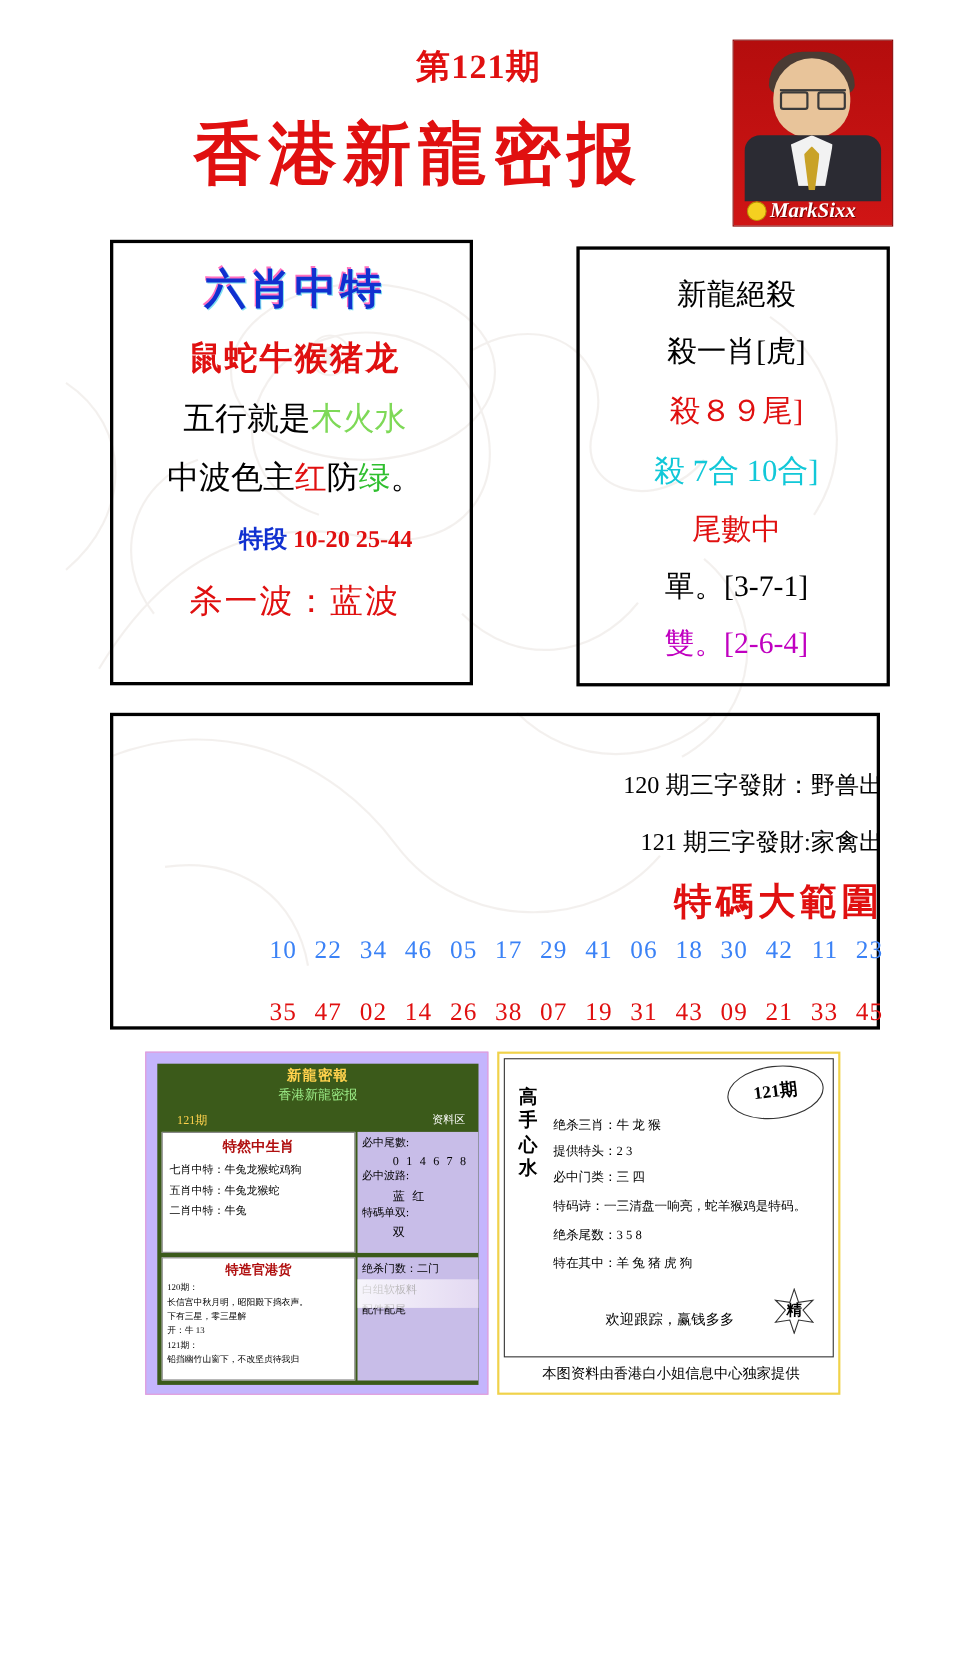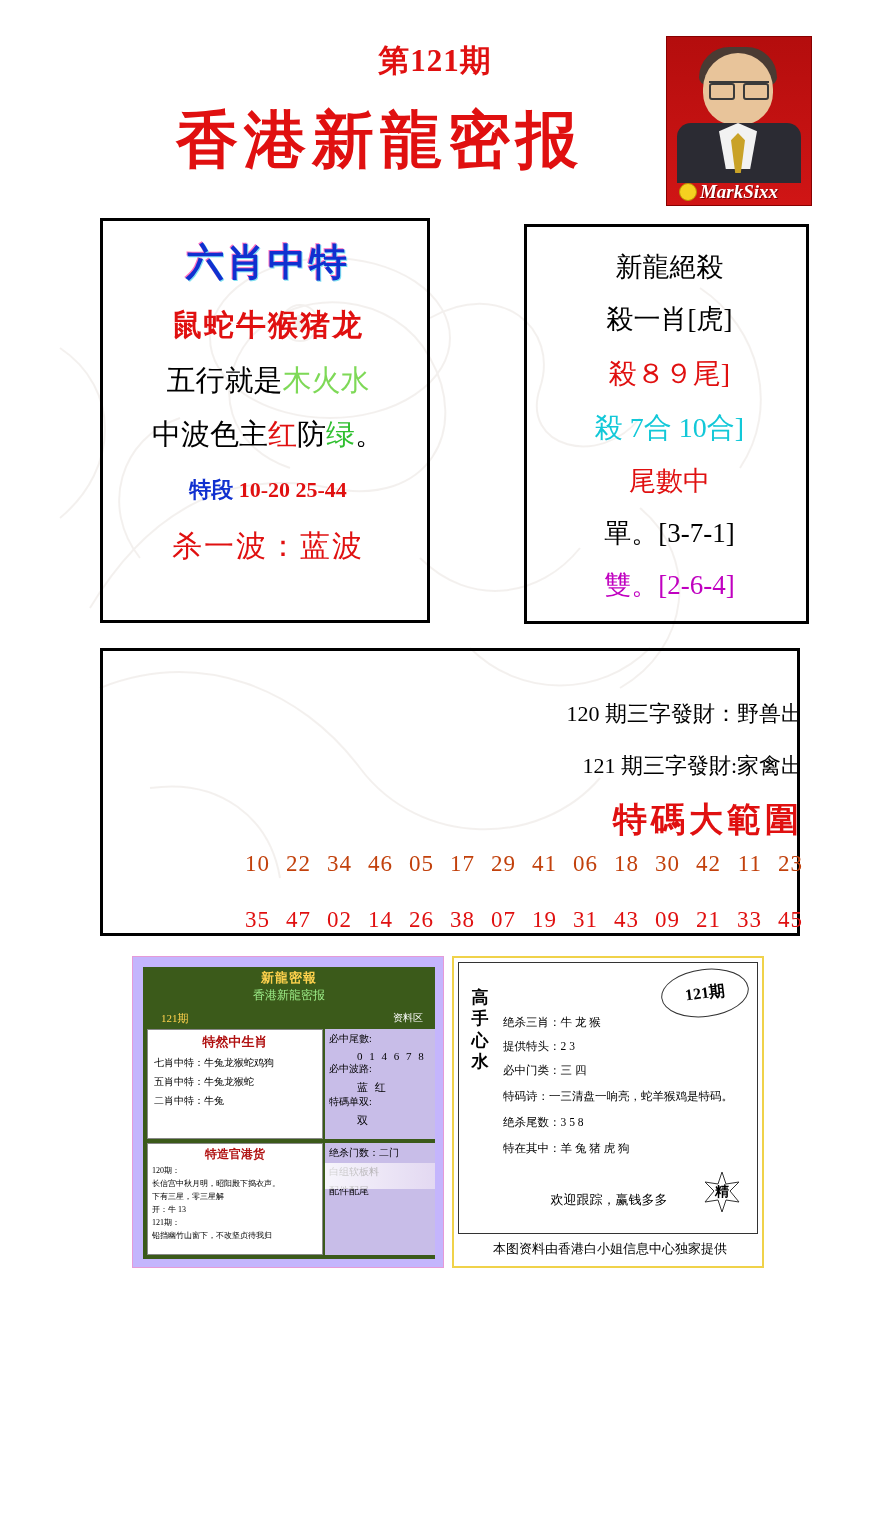--- a/index.html
+++ b/index.html
@@ -162,21 +162,21 @@
   .lb-row {
     position: absolute;
     width: 330px;
     text-align: center;
     font-size: 28px;
     color: #000;
   }
   .lb-r1 { top: 84px; font-size: 30px; color: #e01010; font-weight: bold; letter-spacing: 2px; }
   .lb-r2 { top: 140px; font-size: 29px; }
   .lb-r3 { top: 194px; font-size: 29px; }
-  .lb-r4 { top: 254px; font-size: 22px; font-weight: bold; }
+  .lb-r4 { top: 254px; font-size: 22px; font-weight: bold; padding-left: 28px; }
   .lb-r5 { top: 305px; font-size: 30px; color: #e01010; letter-spacing: 2px; }
 
   .c-green  { color: #2fbf2f; }
   .c-red    { color: #e01010; }
   .c-blue   { color: #1030d0; }
   .c-black  { color: #000; }
   .c-lime   { color: #7ed957; }
 
   .rb-row {
     position: absolute;
@@ -195,21 +195,21 @@
 
   .rg-row {
     position: absolute;
     width: 700px;
     text-align: right;
     color: #000;
   }
   .rg-r1 { top: 48px; font-size: 22px; }
   .rg-r2 { top: 100px; font-size: 22px; }
   .rg-r3 { top: 146px; font-size: 34px; font-weight: bold; color: #e01010; letter-spacing: 4px; }
-  .rg-nums1 { top: 200px; font-size: 23px; color: #c2410c; letter-spacing: 1px; }
+  .rg-nums1 { top: 200px; font-size: 23px; color: #3b82f6; letter-spacing: 1px; }
   .rg-nums2 { top: 256px; font-size: 23px; color: #e01010; letter-spacing: 1px; }
   .rg-nums1 span, .rg-nums2 span { display: inline-block; width: 41px; }
 
   
   #thumb-left {
     position: absolute;
     left: 132px; top: 928px;
     width: 312px; height: 312px;
     background: #c4b5fd;
     border: 1px solid #e59ad8;

